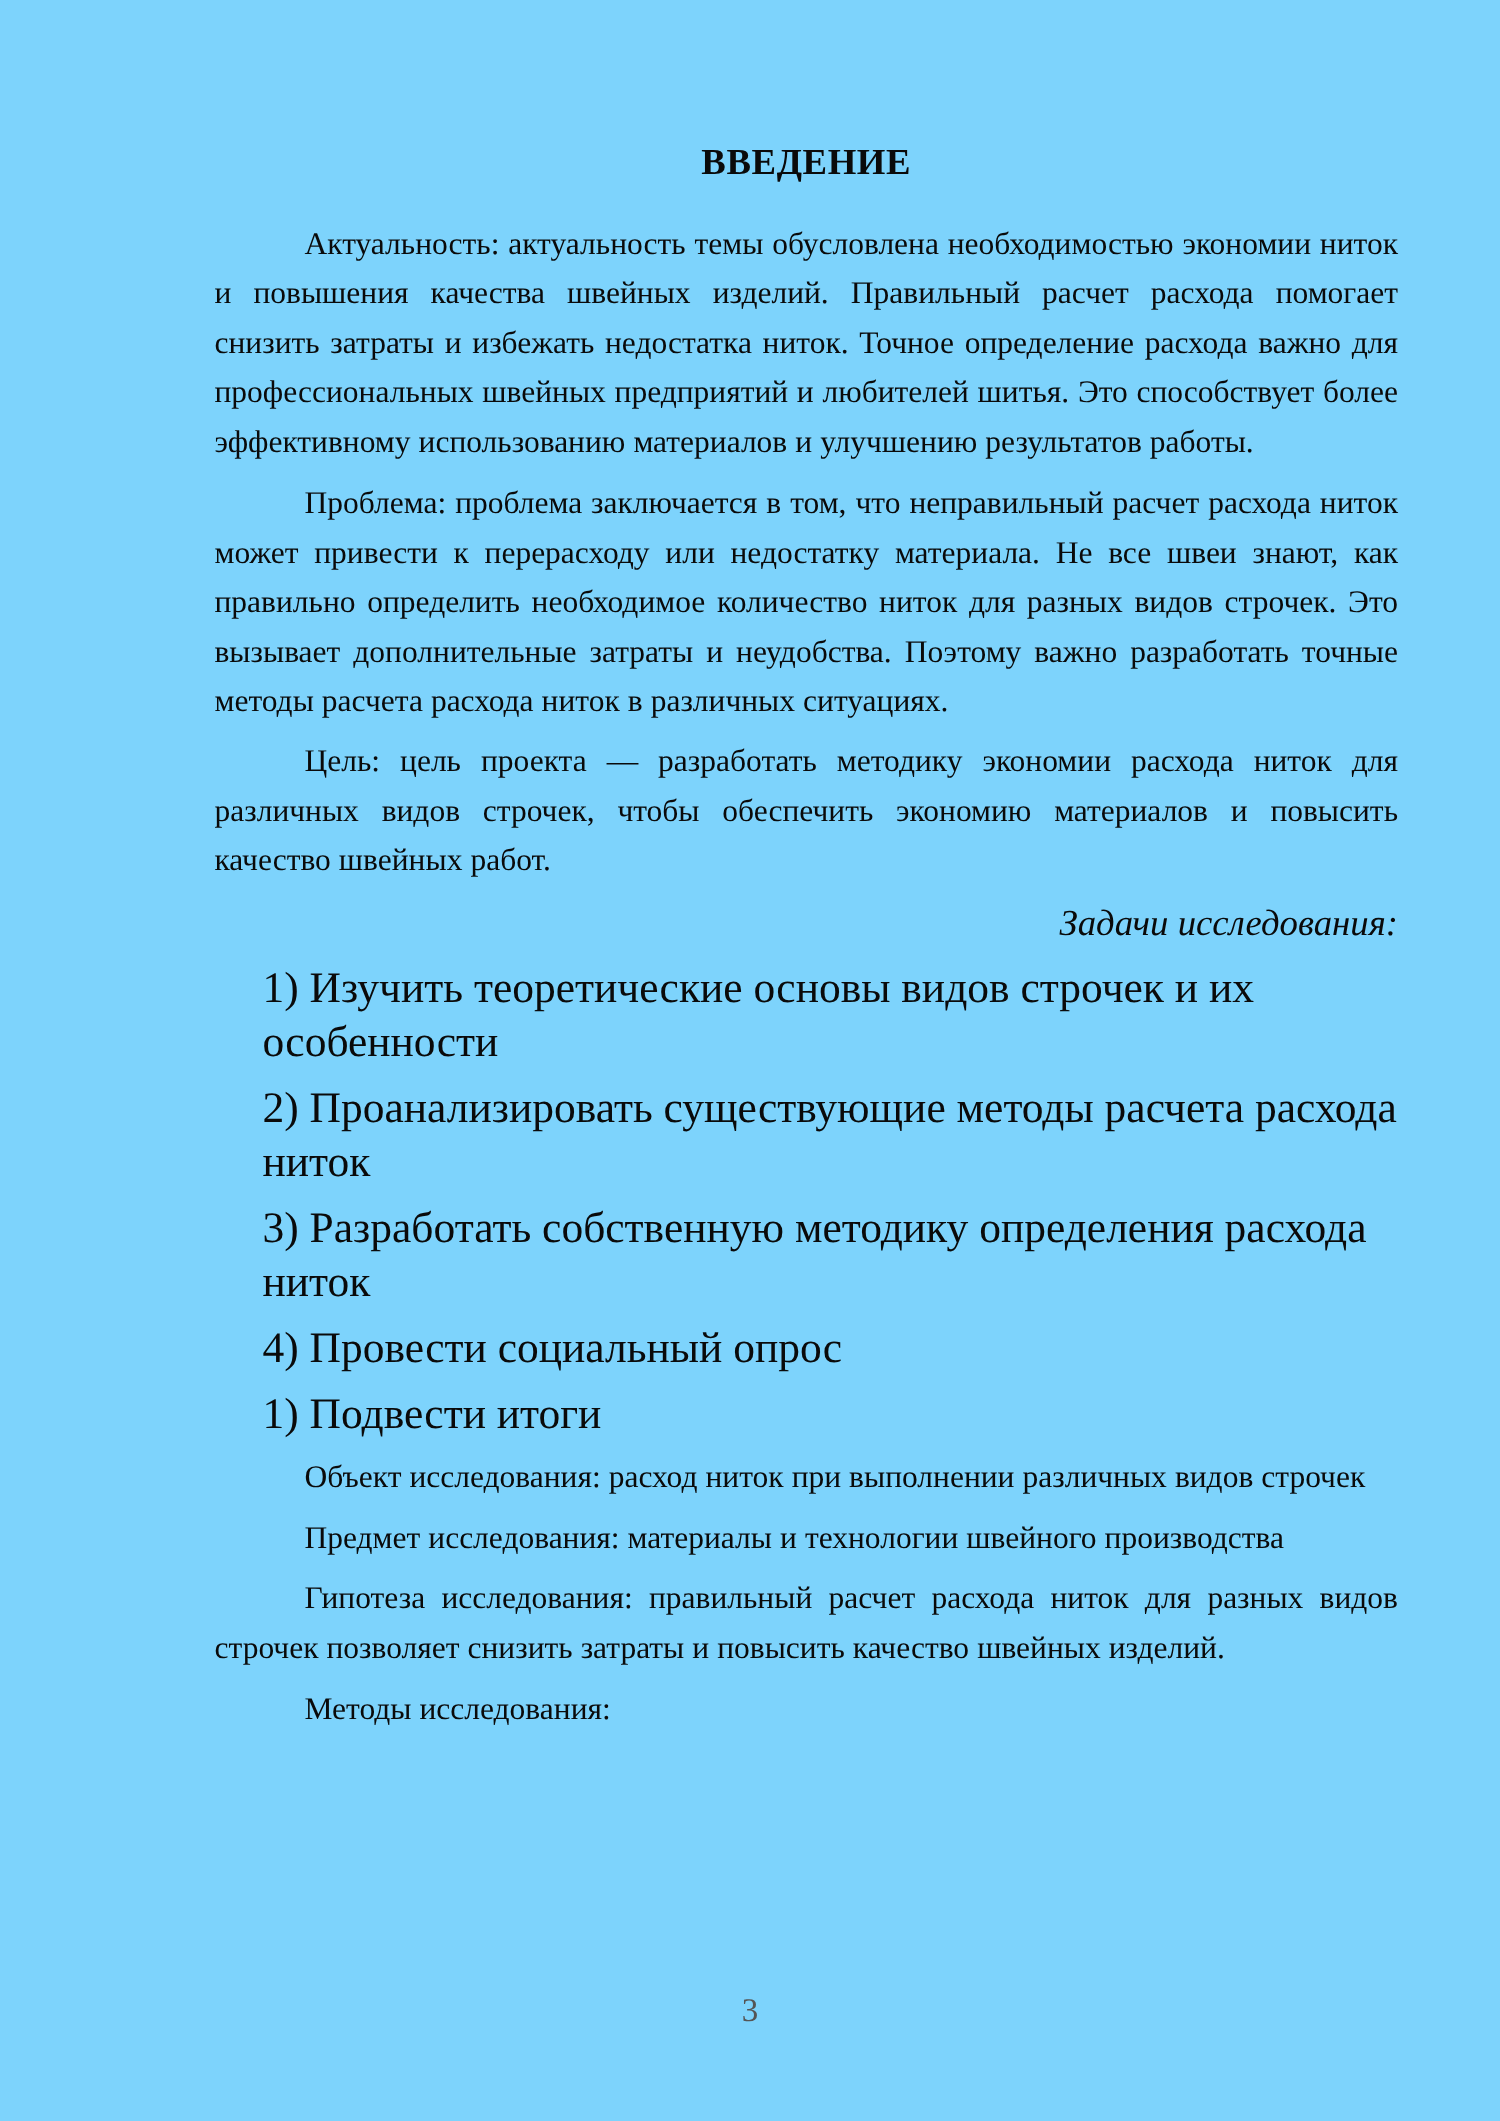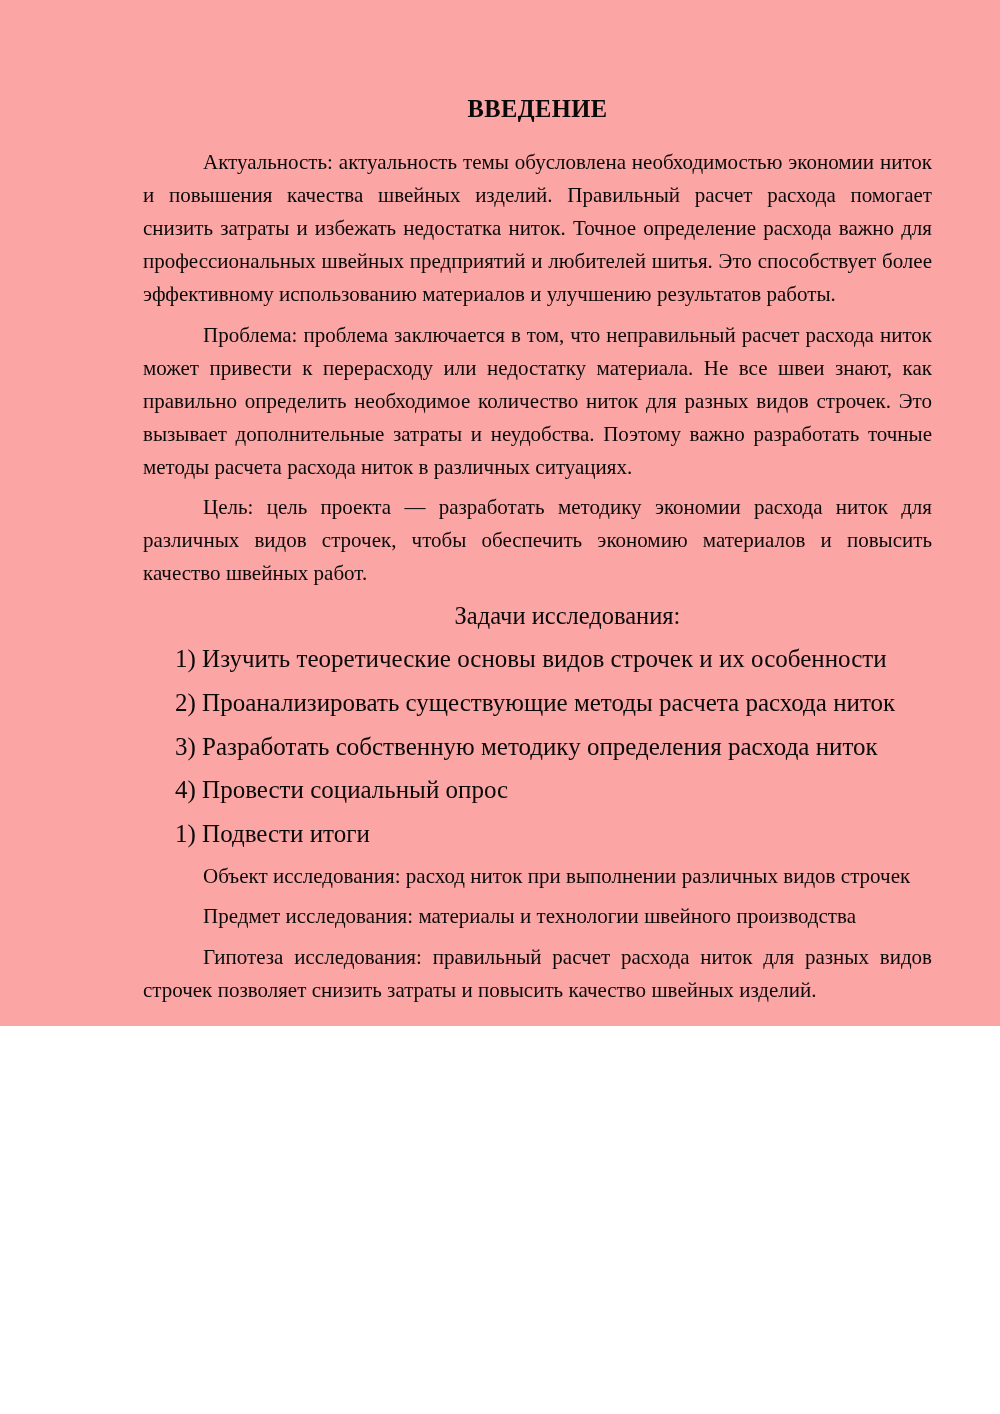--- a/index.html
+++ b/index.html
@@ -4,22 +4,22 @@
 <title>ВВЕДЕНИЕ</title>
 <style>
   html, body {
     margin: 0;
     padding: 0;
     background: #ffffff;
   }
   .page {
     position: relative;
     width: 1000px;
-    height: 1026px;
-    background: #fca5a5;
+    height: 1414px;
+    background: #7dd3fc;
     overflow: hidden;
     font-family: "Liberation Serif", "DejaVu Serif", serif;
     color: #0a0a0a;
     box-sizing: border-box;
   }
   .content {
     position: absolute;
     left: 143px;
     top: 92px;
     width: 789px;
@@ -49,25 +49,26 @@
   .para.last-line-natural {
     text-align-last: left;
   }
   .list-block {
     margin-top: 7.5px;
   }
   .list-intro {
     font-size: 24.5px;
     line-height: 36.2px;
     text-indent: 60px;
-    text-align: center;
+    text-align: right;
     margin: 0;
+    font-style: italic;
   }
   .list-item {
-    font-size: 25px;
+    font-size: 29px;
     line-height: 36.2px;
     text-align: left;
     margin: 7.5px 0 0 0;
     padding-left: 32px;
     text-indent: 0;
   }
   .page-number {
     position: absolute;
     left: 0;
     right: 0;
@@ -102,18 +103,19 @@
       <p class="list-item">4) Провести социальный опрос</p>
       <p class="list-item">1) Подвести итоги</p>
     </div>
 
     <p class="para last-line-natural" style="margin-top:7.5px;">Объект исследования: расход ниток при выполнении различных видов строчек</p>
 
     <p class="para last-line-natural">Предмет исследования: материалы и технологии швейного производства</p>
 
     <p class="para last-line-natural">Гипотеза исследования: правильный расчет расхода ниток для разных видов строчек позволяет снизить затраты и повысить качество швейных изделий.</p>
 
+    <p class="para last-line-natural">Методы исследования:</p>
 
   </div>
 
   <div class="page-number">3</div>
 
 </div>
 
 </body></html>

